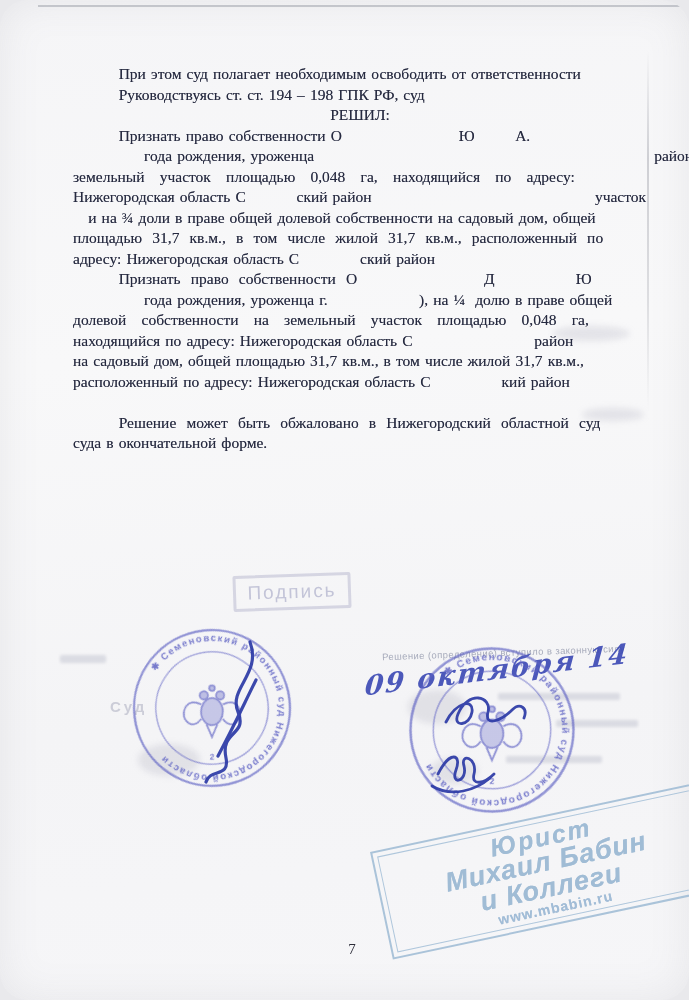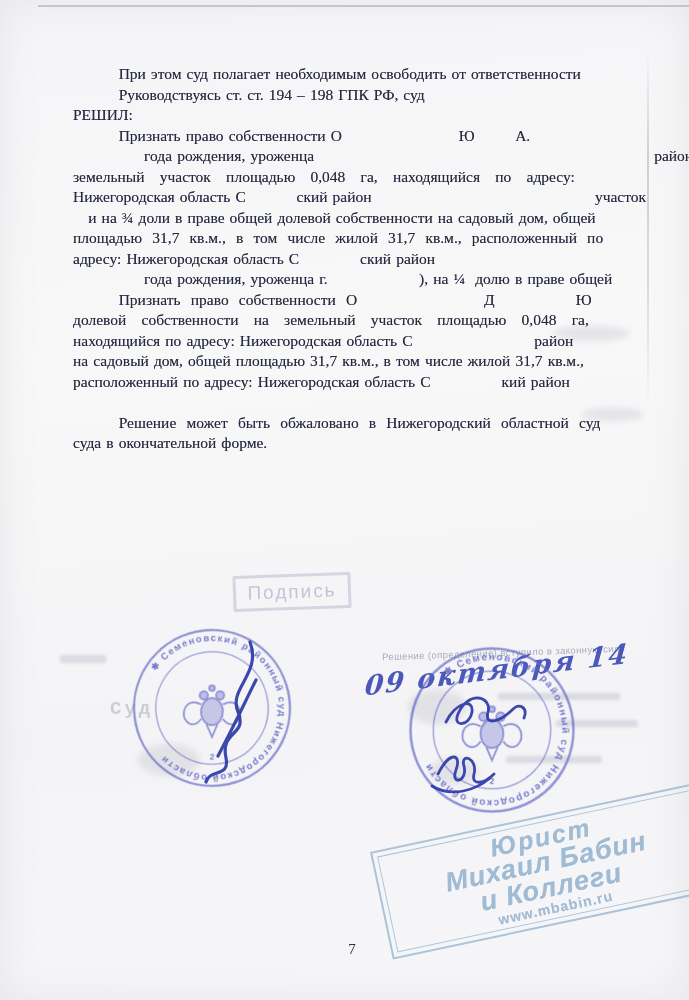--- a/index.html
+++ b/index.html
@@ -1,55 +1,56 @@
 <!DOCTYPE html>
 <html><head>
 <meta charset="utf-8">
 <style>
   html,body{margin:0;padding:0;background:#e9e9ec;}
   .page{
     position:relative;width:689px;height:1000px;overflow:hidden;
     background:linear-gradient(175deg,#f5f5f7 0%,#f8f8f9 35%,#f4f4f6 70%,#f6f6f8 100%);
     font-family:"Liberation Serif",serif;
     box-shadow:inset 0 0 40px rgba(120,120,130,.12);
+    border-radius:27px;
   }
   
   .scan-top-line{position:absolute;top:5px;left:38px;right:0;height:2px;background:#a6aab3;opacity:.6;}
   .crease{position:absolute;left:647px;top:50px;width:2px;height:360px;
     background:linear-gradient(180deg,rgba(140,142,152,0),rgba(140,142,152,.38) 30%,rgba(140,142,152,.25) 70%,rgba(140,142,152,0));}
   .smudge{position:absolute;background:rgba(148,152,168,.20);filter:blur(3px);border-radius:50%;}
   .fbar{position:absolute;background:rgba(158,163,182,.30);filter:blur(1.6px);border-radius:2px;}
 
   
   .doc{position:absolute;left:73px;top:64px;width:574px;color:#262a40;
        font-size:15.5px;line-height:20.5px;word-spacing:1.2px;}
   .line{white-space:pre;height:20.5px;text-shadow:0 0 .5px rgba(38,42,64,.55);}
-  .line.center{white-space:normal;}
+  .line.center{text-align:center;white-space:normal;}
 
   
   .podpis{position:absolute;left:233px;top:574px;width:112px;height:30px;
     border:3px solid rgba(146,146,182,.32);border-radius:2px;transform:rotate(-2deg);
     display:flex;align-items:center;justify-content:center;
     font-size:19px;letter-spacing:2px;color:rgba(140,143,182,.48);font-family:"Liberation Sans",sans-serif;}
 
   
   .seal{position:absolute;filter:blur(.4px);opacity:.82;}
   .seal text{font-family:"Liberation Sans",sans-serif;font-size:10.5px;font-weight:bold;
     fill:#5c60c3;letter-spacing:1.6px;}
   .seal-left{left:126px;top:622px;transform:rotate(-57deg);}
   .seal-right{left:402px;top:640px;transform:rotate(-40deg);}
   .sig{position:absolute;opacity:.92;}
   .hand-date{position:absolute;left:364px;top:654px;transform:rotate(-7deg) skewX(-12deg);
     font-family:"DejaVu Serif",serif;font-style:italic;font-weight:bold;font-size:27px;
     color:#3a48b4;letter-spacing:2px;opacity:.9;white-space:nowrap;}
   .entry-note{position:absolute;left:382px;top:647px;transform:rotate(-2deg);
     font-family:"Liberation Sans",sans-serif;font-size:9.5px;letter-spacing:.4px;
     color:rgba(148,153,172,.8);white-space:nowrap;}
-  .faint-sud{position:absolute;left:110px;top:698px;font-family:Liberation Mono, monospace;
-    font-size:19px;font-weight:bold;letter-spacing:3px;color:rgba(163,166,186,.5);filter:blur(.6px);}
+  .faint-sud{position:absolute;left:110px;top:698px;font-family:Liberation Sans, sans-serif;
+    font-size:15px;font-weight:bold;letter-spacing:3px;color:rgba(163,166,186,.5);filter:blur(.6px);}
 
   
   .wm{position:absolute;left:370px;top:852px;width:336px;height:106px;
     transform:rotate(-12deg);transform-origin:top left;
     border:2.5px solid rgba(156,186,212,.85);
     display:flex;flex-direction:column;align-items:center;justify-content:center;
     color:#a0bcd5;font-family:"Liberation Sans",sans-serif;font-weight:bold;font-style:italic;
     text-shadow:0 0 .6px rgba(160,188,214,.8);}
   .wm-inner{position:absolute;inset:4px;border:1.5px solid rgba(156,186,212,.8);pointer-events:none;}
   .wm-l1{font-size:25px;line-height:24px;letter-spacing:2px;}
@@ -77,22 +78,22 @@
       <div class="line">         При этом суд полагает необходимым освободить от ответственности</div>
       <div class="line">         Руководствуясь ст. ст. 194 – 198 ГПК РФ, суд</div>
       <div class="line center">РЕШИЛ:</div>
       <div class="line">         Признать право собственности О                       Ю        А.</div>
       <div class="line">              года рождения, уроженца                                                                   района</div>
       <div class="line">земельный   участок   площадью   0,048   га,   находящийся   по   адресу:</div>
       <div class="line">Нижегородская область С          ский район                                            участок</div>
       <div class="line">   и на ¾ доли в праве общей долевой собственности на садовый дом, общей</div>
       <div class="line">площадью  31,7  кв.м.,  в  том  числе  жилой  31,7  кв.м.,  расположенный  по</div>
       <div class="line">адресу: Нижегородская область С            ский район</div>
+      <div class="line">         Признать  право  собственности  О                         Д                Ю</div>
       <div class="line">              года рождения, уроженца г.                  ), на ¼  долю в праве общей</div>
-      <div class="line">         Признать  право  собственности  О                         Д                Ю</div>
       <div class="line">долевой   собственности   на   земельный   участок   площадью   0,048   га,</div>
       <div class="line">находящийся по адресу: Нижегородская область С                        район</div>
       <div class="line">на садовый дом, общей площадью 31,7 кв.м., в том числе жилой 31,7 кв.м.,</div>
       <div class="line">расположенный по адресу: Нижегородская область С              кий район</div>
       <div class="line"></div>
       <div class="line">         Решение  может  быть  обжаловано  в  Нижегородский  областной  суд</div>
       <div class="line">суда в окончательной форме.</div>
     </div>
 
   <div class="podpis">

